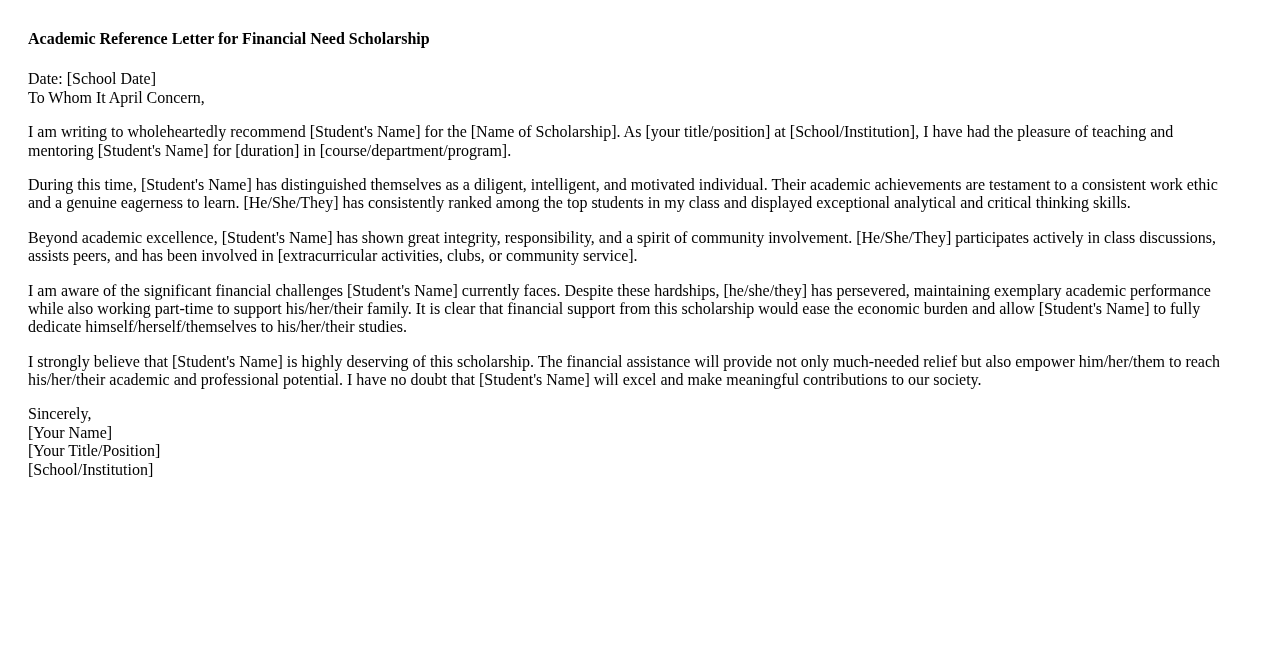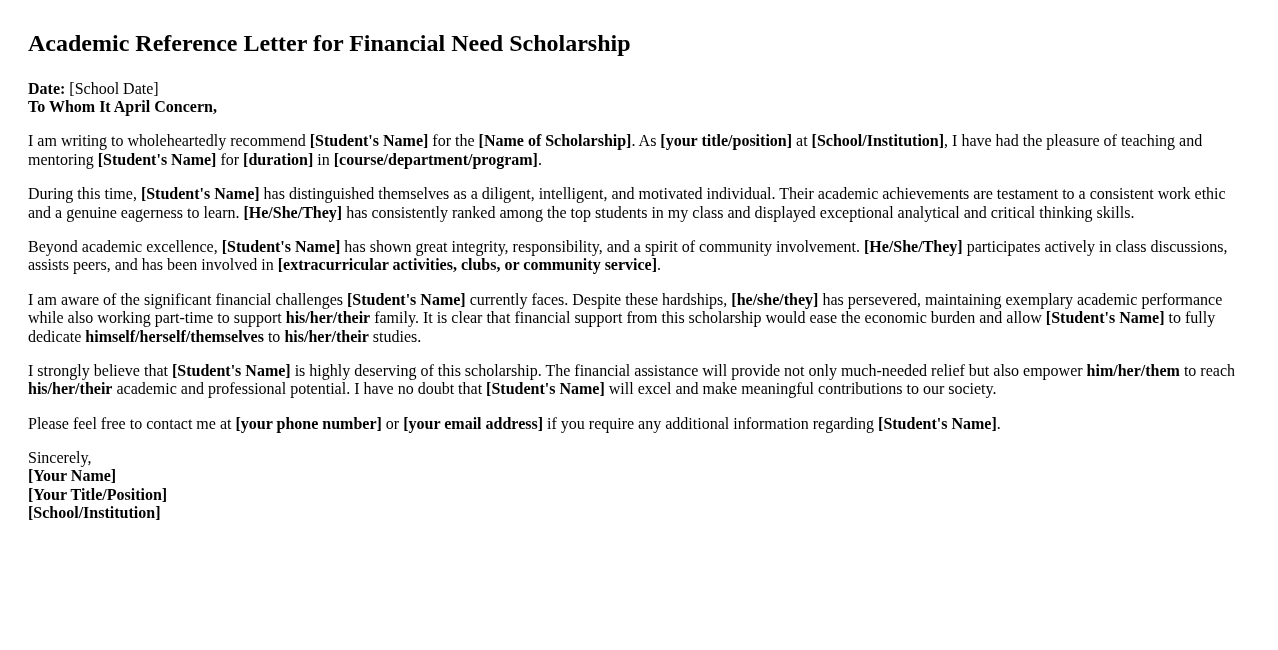--- a/index.html
+++ b/index.html
@@ -12,56 +12,55 @@
   }
   .page {
     width: 1278px;
     height: 650px;
     box-sizing: border-box;
     padding: 30px 40px 0 28px;
     overflow: hidden;
     background: #ffffff;
   }
   .title {
-    font-size: 24px;
+    font-size: 16px;
     font-weight: bold;
     margin: 0 0 22px 0;
     line-height: 1.15;
   }
   .block p.line {
     margin: 0;
     line-height: 1.15;
   }
   p.para {
     margin: 16px 0;
     line-height: 1.15;
   }
   .bold {
-    font-weight: bold;
+    font-weight: normal;
     margin-top: 48px;
   }
 </style>
 </head>
 <body>
 
 <div class="page">
   <h1 class="title">Academic Reference Letter for Financial Need Scholarship</h1>
 
   <div class="block">
       <p class="line"><span class="seg bold">Date:</span><span class="seg"> [School Date]</span></p>
       <p class="line"><span class="seg bold">To Whom It April Concern,</span></p>
     </div>
 
   <div>
       <p class="para"><span class="seg">I am writing to wholeheartedly recommend </span><span class="seg bold">[Student's Name]</span><span class="seg"> for the </span><span class="seg bold">[Name of Scholarship]</span><span class="seg">. As </span><span class="seg bold">[your title/position]</span><span class="seg"> at </span><span class="seg bold">[School/Institution]</span><span class="seg">, I have had the pleasure of teaching and mentoring </span><span class="seg bold">[Student's Name]</span><span class="seg"> for </span><span class="seg bold">[duration]</span><span class="seg"> in </span><span class="seg bold">[course/department/program]</span><span class="seg">.</span></p>
       <p class="para"><span class="seg">During this time, </span><span class="seg bold">[Student's Name]</span><span class="seg"> has distinguished themselves as a diligent, intelligent, and motivated individual. Their academic achievements are testament to a consistent work ethic and a genuine eagerness to learn. </span><span class="seg bold">[He/She/They]</span><span class="seg"> has consistently ranked among the top students in my class and displayed exceptional analytical and critical thinking skills.</span></p>
       <p class="para"><span class="seg">Beyond academic excellence, </span><span class="seg bold">[Student's Name]</span><span class="seg"> has shown great integrity, responsibility, and a spirit of community involvement. </span><span class="seg bold">[He/She/They]</span><span class="seg"> participates actively in class discussions, assists peers, and has been involved in </span><span class="seg bold">[extracurricular activities, clubs, or community service]</span><span class="seg">.</span></p>
       <p class="para"><span class="seg">I am aware of the significant financial challenges </span><span class="seg bold">[Student's Name]</span><span class="seg"> currently faces. Despite these hardships, </span><span class="seg bold">[he/she/they]</span><span class="seg"> has persevered, maintaining exemplary academic performance while also working part-time to support </span><span class="seg bold">his/her/their</span><span class="seg"> family. It is clear that financial support from this scholarship would ease the economic burden and allow </span><span class="seg bold">[Student's Name]</span><span class="seg"> to fully dedicate </span><span class="seg bold">himself/herself/themselves</span><span class="seg"> to </span><span class="seg bold">his/her/their</span><span class="seg"> studies.</span></p>
       <p class="para"><span class="seg">I strongly believe that </span><span class="seg bold">[Student's Name]</span><span class="seg"> is highly deserving of this scholarship. The financial assistance will provide not only much-needed relief but also empower </span><span class="seg bold">him/her/them</span><span class="seg"> to reach </span><span class="seg bold">his/her/their</span><span class="seg"> academic and professional potential. I have no doubt that </span><span class="seg bold">[Student's Name]</span><span class="seg"> will excel and make meaningful contributions to our society.</span></p>
-      <p class="para"><span class="seg">Please feel free to contact me at </span><span class="seg bold">[your phone number]</span><span class="seg"> or </span><span class="seg bold">[your email address]</span><span class="seg"> if you require any additional information regarding </span><span class="seg bold">[Student's Name]</span><span class="seg">.</span></p>
     </div>
 
   <div class="block">
       <p class="line"><span class="seg">Sincerely,</span></p>
       <p class="line"><span class="seg bold">[Your Name]</span></p>
       <p class="line"><span class="seg bold">[Your Title/Position]</span></p>
       <p class="line"><span class="seg bold">[School/Institution]</span></p>
     </div>
 </div>
 

